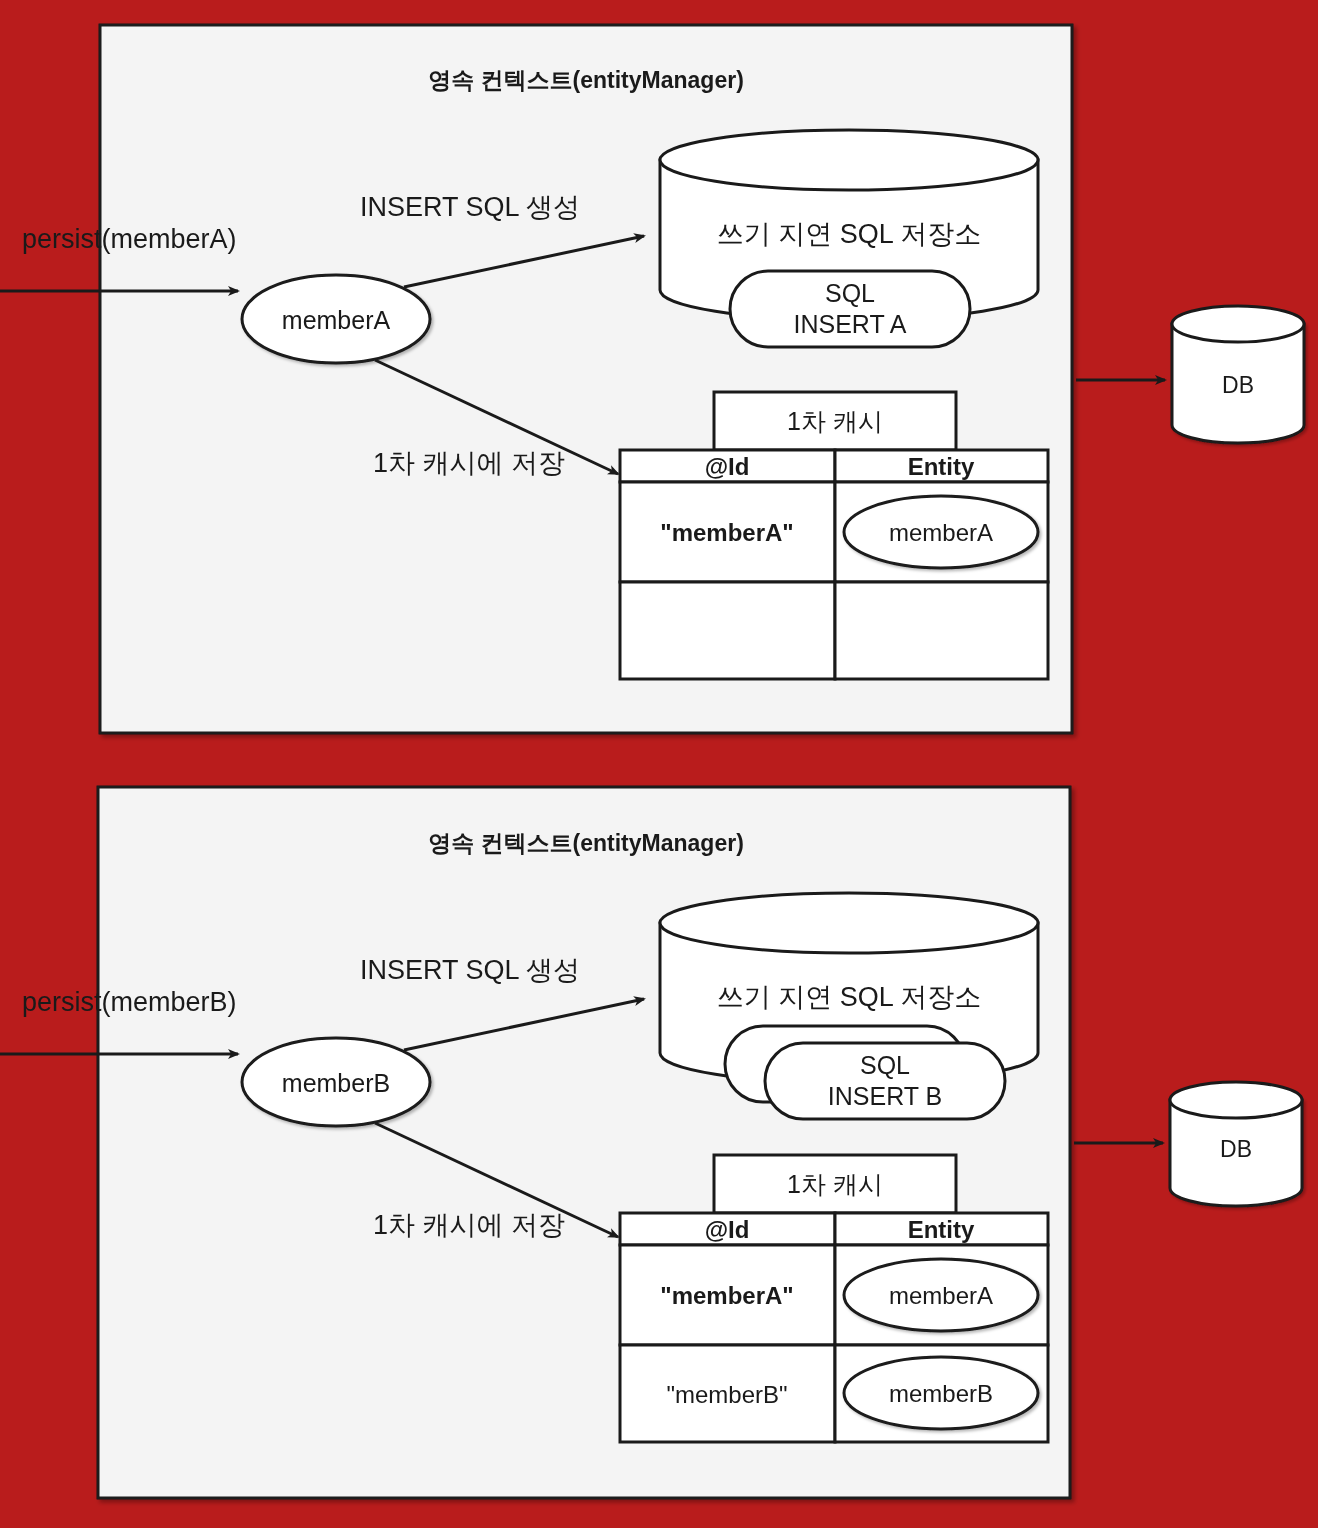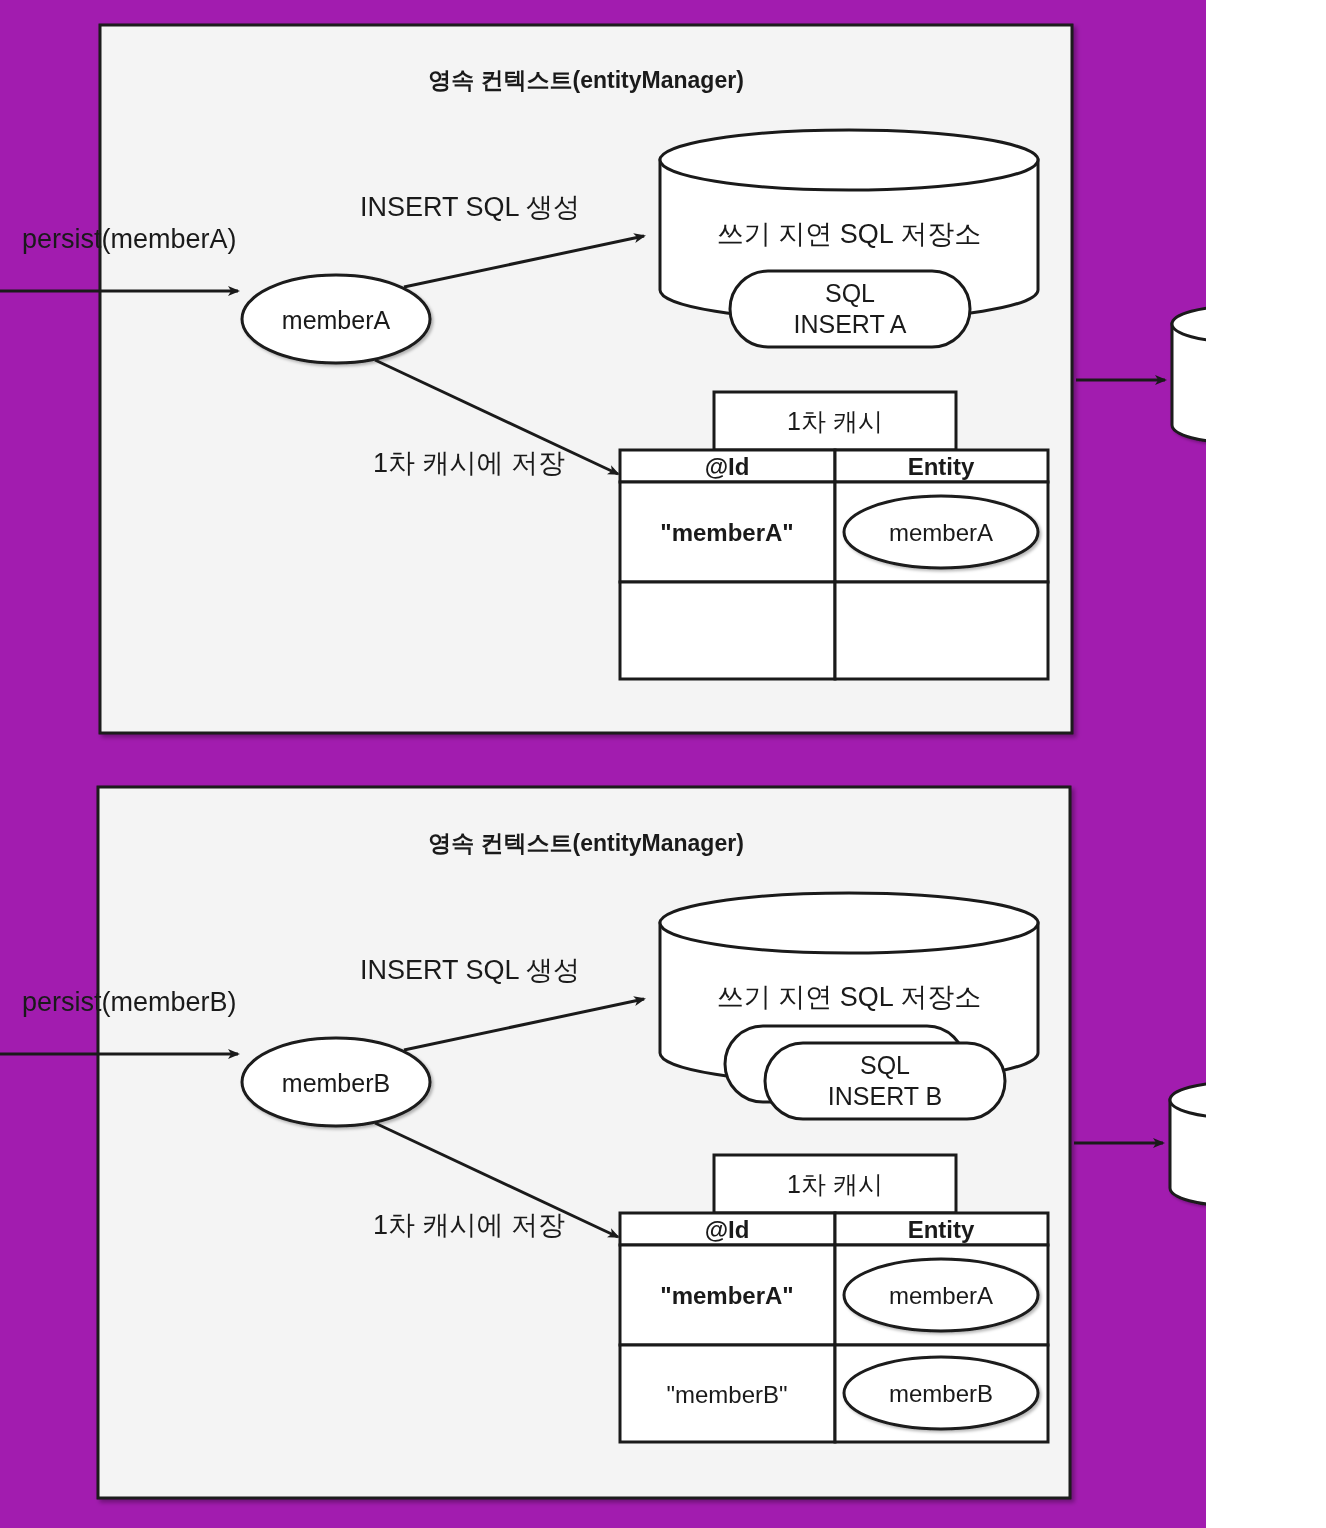--- a/index.html
+++ b/index.html
@@ -5,23 +5,23 @@
   html, body {
     margin: 0;
     padding: 0;
     background: #ffffff;
   }
   body {
     font-family: "Liberation Sans", "DejaVu Sans", sans-serif;
   }
   #canvas {
     position: relative;
-    width: 1206px;
+    width: 1318px;
     height: 1528px;
-    background: #a21caf;
+    background: #b91c1c;
     overflow: hidden;
   }
   svg.layer {
     position: absolute;
     left: 0;
     top: 0;
     width: 1326px;
     height: 1528px;
   }
   .panel-rect {

